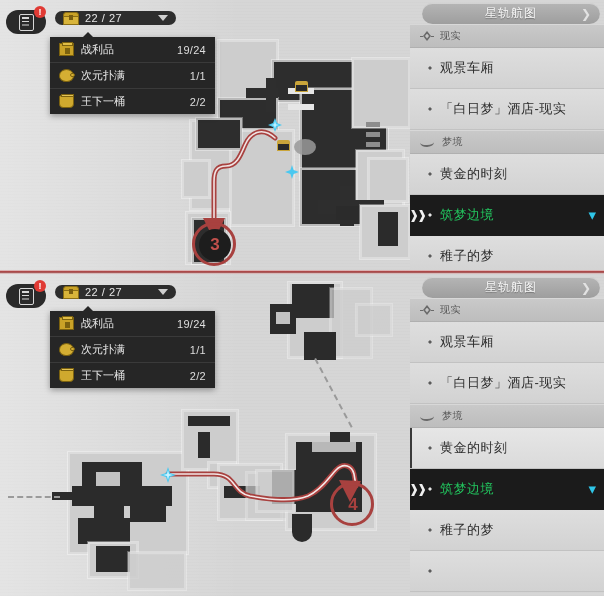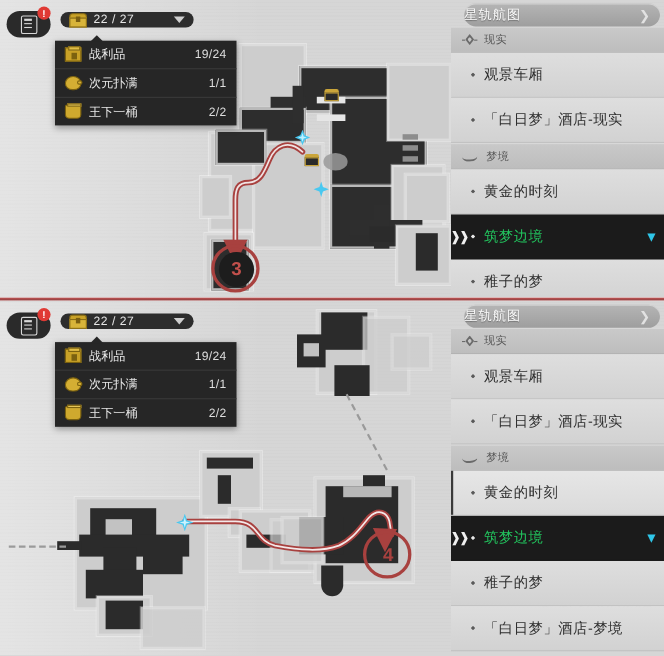--- a/index.html
+++ b/index.html
@@ -101,21 +101,21 @@
   .mini.piggy{background:#d4ae33;border-radius:50% 50% 45% 45%;border:1px solid #7c620f;box-sizing:border-box;}
   .mini.piggy:after{content:"";position:absolute;right:-2px;top:3px;width:5px;height:4px;background:#d4ae33;border:1px solid #7c620f;border-radius:2px;box-sizing:border-box;}
   .mini.bucket{background:#cfa92e;border:1px solid #7c620f;border-radius:2px 2px 4px 4px;box-sizing:border-box;}
   .mini.bucket:before{content:"";position:absolute;left:1px;top:-2px;width:13px;height:3px;background:#e3c358;border:1px solid #7c620f;box-sizing:border-box;}
 
   
   .sidebar{position:absolute;right:0;top:0;width:194px;}
   .sb-head{
     position:relative;height:21px;margin:3px 4px 0 12px;border-radius:11px;
     background:linear-gradient(to bottom,#b5b5b5,#9e9e9e);
-    display:flex;align-items:center;
+    display:flex;align-items:center;justify-content:center;
     box-shadow:inset 0 1px 0 rgba(255,255,255,.4);
   }
   .sb-head .t{color:#fafafa;font-size:12px;letter-spacing:1px;text-shadow:0 1px 1px rgba(0,0,0,.35);}
   .sb-head .arr{position:absolute;right:9px;color:#e2e2e2;font-size:12px;font-weight:bold;}
 
   .sb-sec{
     height:22px;display:flex;align-items:center;gap:6px;padding-left:10px;
     background:linear-gradient(to bottom,#c9c9c9,#bdbdbd);
     border-top:1px solid #d8d8d8;border-bottom:1px solid #b0b0b0;
   }
@@ -439,18 +439,17 @@
         <span class="dot"></span>
         <span class="nm">筑梦边境</span>
         <span class="vchev">▾</span>
       </div>
       <div class="sb-item">
         <span class="dot"></span>
         <span class="nm">稚子的梦</span>
       </div>
       <div class="sb-item">
         <span class="dot"></span>
-        <span class="nm">「白日梦」酒店-梦境</span>
       </div>
     </div>
   </div>
 
 </div>
 
 </body></html>

